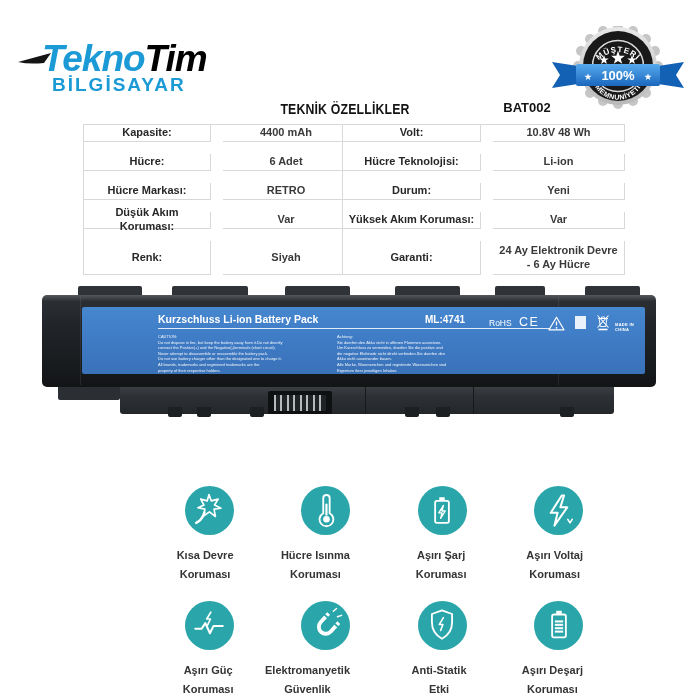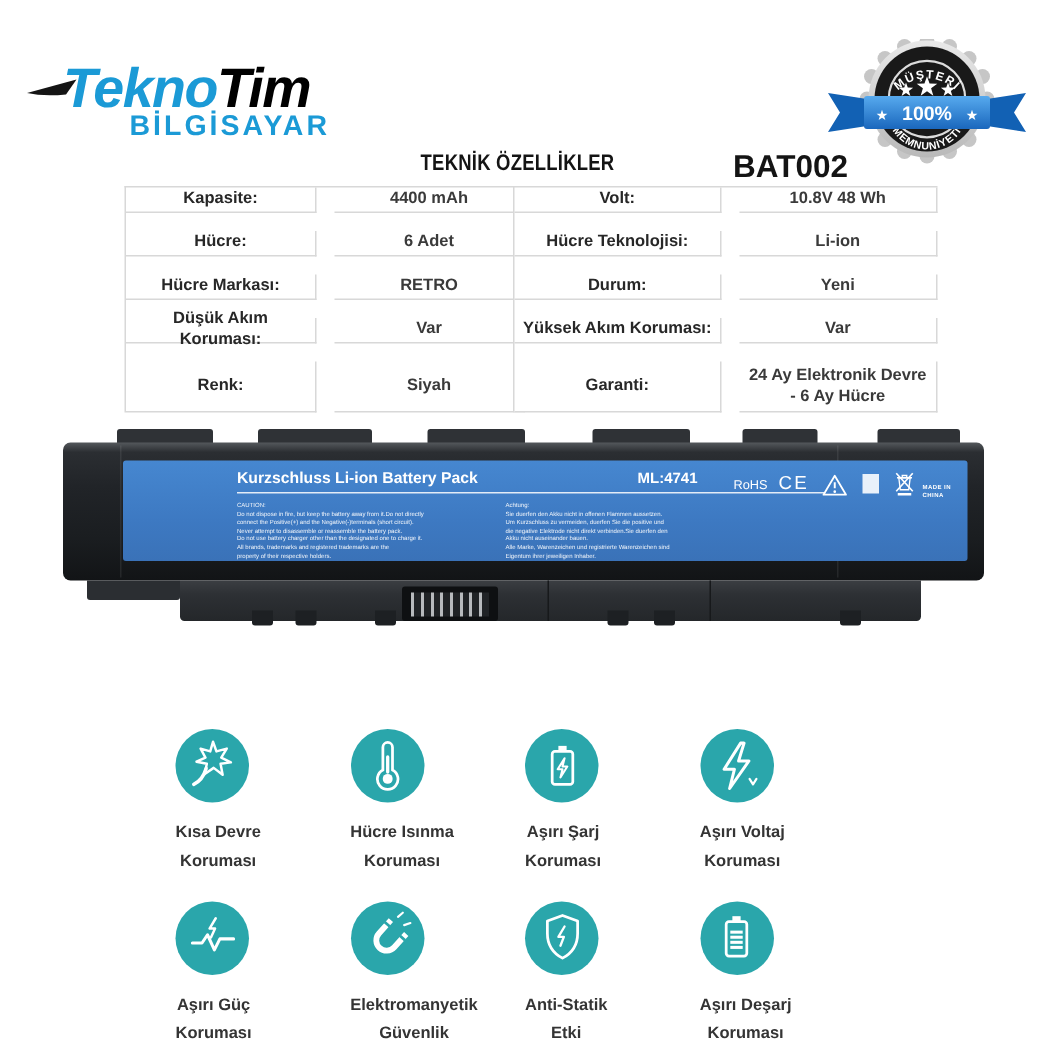--- a/index.html
+++ b/index.html
@@ -5,27 +5,27 @@
   html,body{margin:0;padding:0;background:#fff;}
   #canvas{position:relative;width:700px;height:700px;background:#fff;overflow:hidden;
           font-family:"Liberation Sans",sans-serif;}
   .abs{position:absolute;}
 
   
   .logo-text{left:42px;top:38px;font-size:37px;font-weight:bold;font-style:italic;
              letter-spacing:-1px;white-space:nowrap;}
   .logo-blue{color:#1b9ad6;}
   .logo-black{color:#000000;}
-  .logo-sub{left:52px;top:74px;width:168px;text-align:right;font-size:19px;font-weight:bold;
+  .logo-sub{left:52px;top:74px;width:168px;text-align:left;font-size:19px;font-weight:bold;
             letter-spacing:2px;color:#1b9ad6;}
 
   
   .spec-title{left:215px;top:100px;width:260px;text-align:center;font-size:15px;font-weight:bold;
               color:#141414;transform:scaleX(.82);letter-spacing:.2px;}
-  .spec-code{left:472px;top:100px;width:110px;text-align:center;font-size:21px;font-weight:bold;color:#141414;}
+  .spec-code{left:472px;top:100px;width:110px;text-align:center;font-size:13px;font-weight:bold;color:#141414;}
 
   
   .spec-table{display:grid;grid-template-rows:17px 17px 17px 17px 34px;
               border-top:1px solid #d8d8d8;border-left:1px solid #d8d8d8;background:#fff;gap:12px;}
   #spec-left{left:83px;top:124px;grid-template-columns:127px 127px;}
   #spec-right{left:342px;top:124px;grid-template-columns:138px 132px;}
   .cell{border-right:1px solid #d8d8d8;border-bottom:1px solid #d8d8d8;
         display:flex;align-items:center;justify-content:center;text-align:center;
         font-size:11px;color:#2e2e2e;padding:0 3px;line-height:1.25;}
   .cl{font-weight:bold;color:#272727;}
@@ -55,21 +55,21 @@
   .bat-lseam{top:387px;width:1px;height:27px;background:#17191b;}
   .bat-foot-l{left:58px;top:387px;width:62px;height:13px;background:#2b2e32;border-radius:0 0 2px 2px;}
   .bat-conn{left:268px;top:391px;width:64px;height:23px;background:#0e1012;border-radius:2px;}
   .bat-teeth{left:274px;top:395px;width:52px;height:16px;
              background:repeating-linear-gradient(90deg,#b7babd 0 2px,#202326 2px 6.5px);}
   .bat-nub{top:407px;width:14px;height:10px;background:#1d2023;border-radius:0 0 2px 2px;}
 
   
   .features{left:117px;top:486px;width:466px;display:grid;
             grid-template-columns:repeat(4,1fr);row-gap:16px;}
-  .feat{display:flex;flex-direction:column;align-items:flex-start;}
+  .feat{display:flex;flex-direction:column;align-items:flex-end;}
   .feat-circle{width:49px;height:49px;border-radius:50%;background:#2aa6ab;
                display:flex;align-items:center;justify-content:center;}
   .feat-label{margin-top:11px;text-align:center;font-size:11px;font-weight:bold;
               color:#343434;line-height:1.75;}
 </style>
 </head>
 <body>
 
 <div id="canvas">
 

